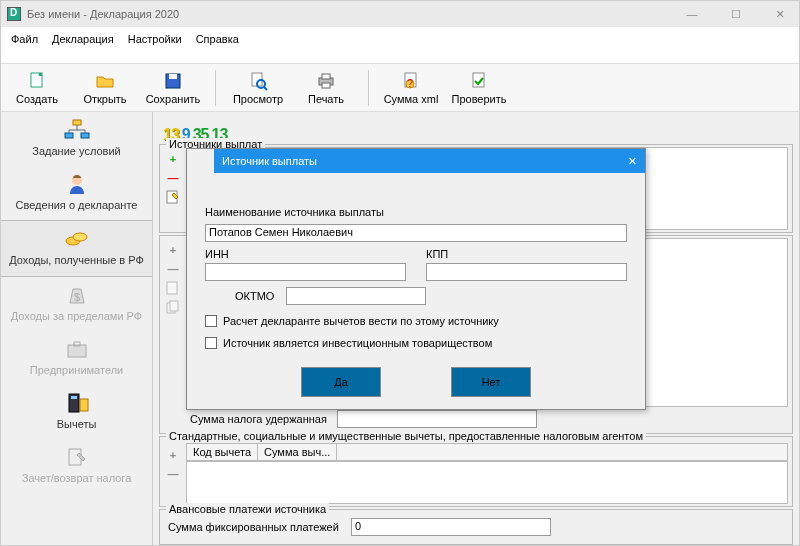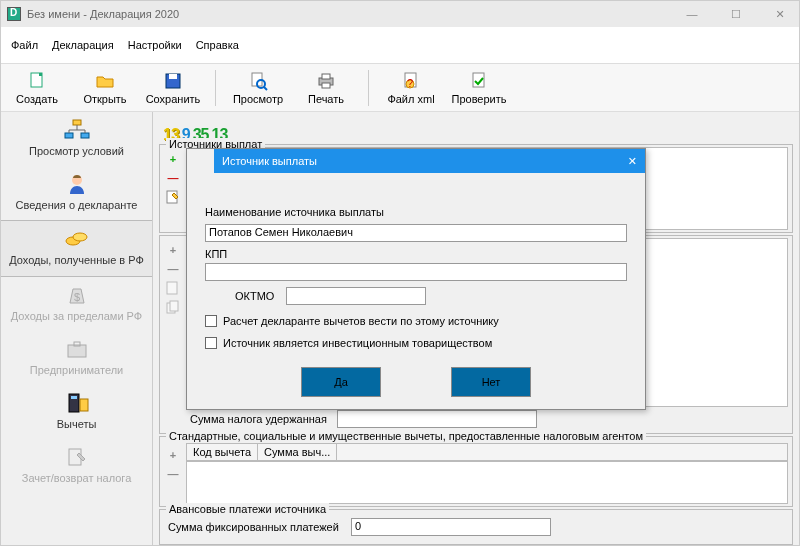--- a/index.html
+++ b/index.html
@@ -3,21 +3,21 @@
 <meta charset="utf-8">
 <style>
 * { margin: 0; padding: 0; box-sizing: border-box; font-family: Tahoma, Arial, sans-serif; font-size: 11px; }
 html, body { width: 800px; height: 546px; overflow: hidden; background: #fff; }
 .window { width: 800px; height: 546px; display: flex; flex-direction: column; border: 1px solid #ccc; background: #f0f0f0; }
 .titlebar { height: 26px; background: #eaeaea; display: flex; align-items: center; padding: 0 6px; color: #666; }
 .titlebar .tico { width: 14px; height: 14px; margin-right: 6px; display:inline-block; background: #2a8; border:1px solid #555; position:relative; }
 .titlebar .tico::after { content:"D"; position:absolute; left:2px; top:-1px; color:#fff; font-weight:bold; font-size:10px; }
 .tctl { margin-left: auto; display: flex; gap: 18px; color: #888; }
 .tctl span { width: 26px; text-align:center; }
-.menubar { height: 22px; background: #fff; border-bottom: 1px solid #ddd; display: flex; align-items: center; gap: 14px; padding: 18px 10px; }
+.menubar { height: 22px; background: #fff; border-bottom: 1px solid #ddd; display: flex; align-items: flex-end; gap: 14px; padding: 18px 10px; }
 .toolbar { height: 48px; background: #f7f7f7; border-bottom: 1px solid #ddd; display: flex; align-items: center; padding: 0 8px; gap: 12px; }
 .toolbar .tb { display:flex; flex-direction:column; align-items:center; justify-content:center; min-width:56px; }
 .toolbar .tb .ico { width:20px; height:20px; margin-bottom:2px; }
 .toolbar .sep { width:1px; height:36px; background:#ccc; margin:0 2px; }
 .body { flex:1; display:flex; min-height:0; }
 .nav { width:152px; background:#f0f0f0; border-right:1px solid #ccc; display:flex; flex-direction:column; }
 .nav .item { display:flex; flex-direction:column; align-items:center; justify-content:center; padding:6px 4px 8px; text-align:center; line-height:1.2; color:#333; }
 .nav .item .nico { width:28px; height:24px; margin-bottom:3px; }
 .nav .item.sel { background:#e8e8e8; border-top:1px solid #bbb; border-bottom:1px solid #bbb; }
 .nav .item.dis { color:#aaa; }
@@ -109,42 +109,42 @@
           </svg></span>
       <span>Печать</span>
     </div>
     <div class="sep"></div>
     <div class="tb">
       <span class="ico"><svg viewBox="0 0 20 20">
             <rect x="4" y="2" width="11" height="14" fill="#fff" stroke="#888"></rect>
             <circle cx="9" cy="13" r="4" fill="#fc4" stroke="#c80"></circle>
             <text x="6" y="16" font-size="7" fill="#c00">?</text>
           </svg></span>
-      <span>Файл xml</span>
+      <span>Сумма xml</span>
     </div>
     <div class="tb">
       <span class="ico"><svg viewBox="0 0 20 20">
             <rect x="4" y="2" width="11" height="14" fill="#fff" stroke="#888"></rect>
             <path d="M6 10l3 3 5-6" fill="none" stroke="#0a0" stroke-width="2"></path>
           </svg></span>
       <span>Проверить</span>
     </div>
   </div>
 
   <div class="body">
 
     <div class="nav">
       <div class="item">
         <span class="nico"><svg viewBox="0 0 28 24">
               <rect x="10" y="2" width="8" height="5" fill="#fc4" stroke="#a70"></rect>
               <rect x="2" y="15" width="8" height="5" fill="#4ae" stroke="#058"></rect>
               <rect x="18" y="15" width="8" height="5" fill="#4ae" stroke="#058"></rect>
               <path d="M14 7v5M14 12H6v3M14 12h8v3" stroke="#666" fill="none"></path>
             </svg></span>
-        <span>Просмотр условий</span>
+        <span>Задание условий</span>
       </div>
       <div class="item">
         <span class="nico"><svg viewBox="0 0 28 24">
               <circle cx="14" cy="8" r="5" fill="#fca"></circle>
               <path d="M14 3c2 0 4 1 4 3h-8c0-2 2-3 4-3" fill="#863"></path>
               <path d="M7 22c0-5 3-8 7-8s7 3 7 8z" fill="#36c"></path>
             </svg></span>
         <span>Сведения о декларанте</span>
       </div>
       <div class="item sel">
@@ -271,20 +271,24 @@
 <div class="dialog">
   <div class="dlg-title">
     <span>Источник выплаты</span>
     <span class="x">✕</span>
   </div>
   <div class="dlg-body">
     <span>Наименование источника выплаты</span>
     <div class="txtinput" style="width:100%">Потапов Семен Николаевич</div>
     <div class="line">
       <div class="col">
+        <span>ИНН</span>
+        <div class="txtinput"></div>
+      </div>
+      <div class="col">
         <span>КПП</span>
         <div class="txtinput"></div>
       </div>
     </div>
     <div class="oktmo-row">
       <span>ОКТМО</span>
       <div class="txtinput" style="width:140px"></div>
     </div>
     <div class="chk">
       <span class="box"></span>

